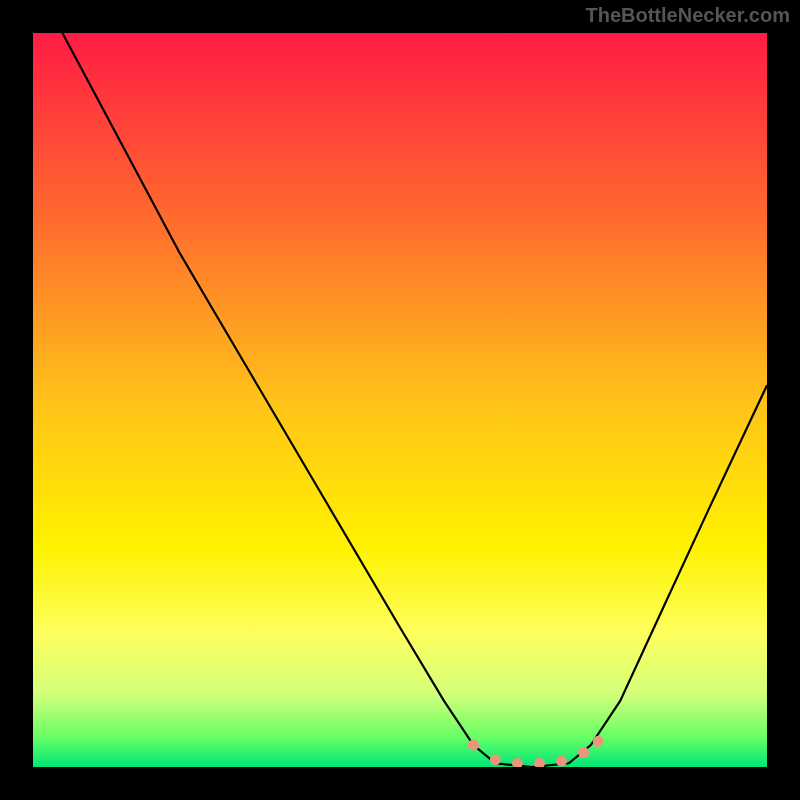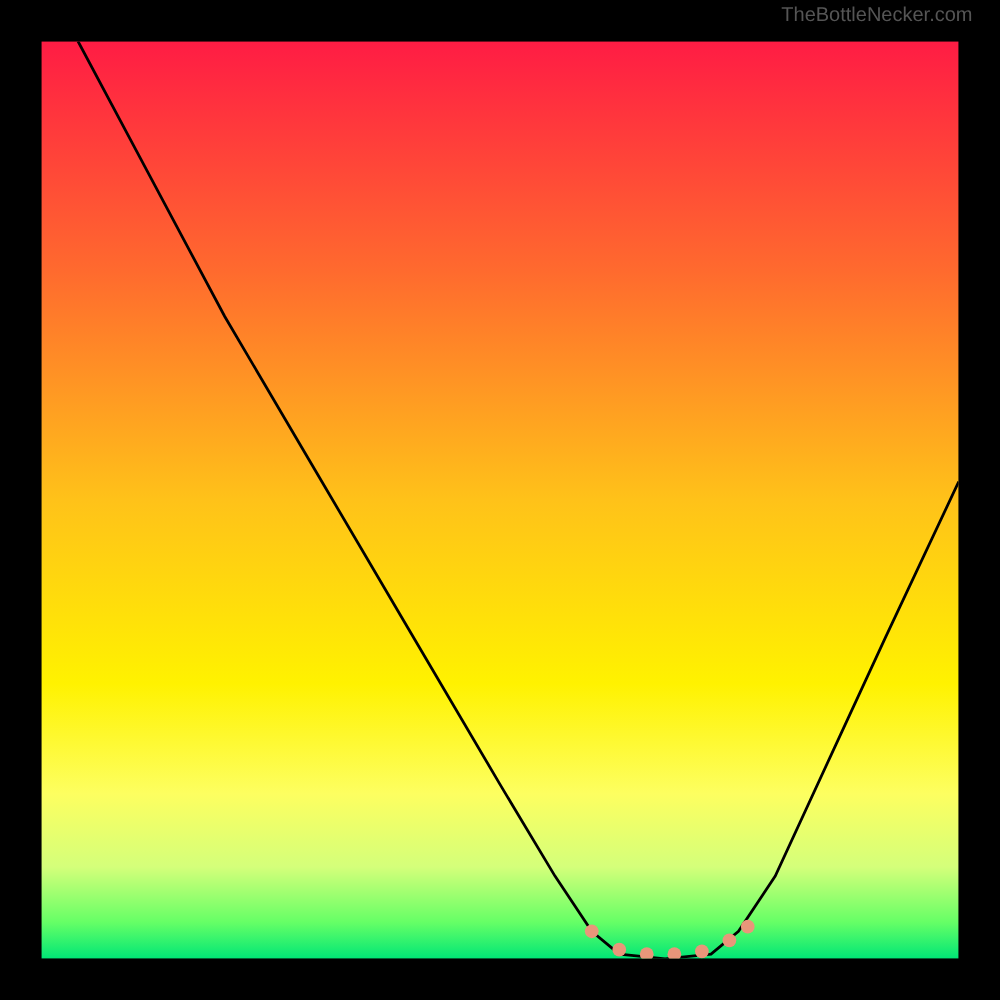--- a/index.html
+++ b/index.html
@@ -7,24 +7,24 @@
     padding: 0;
     width: 800px;
     height: 800px;
     background: #000;
     position: relative;
     font-family: Arial, sans-serif;
   }
   .watermark {
     position: absolute;
     top: 4px;
-    right: 22px;
+    right: 10px;
     color: #555;
-    font-size: 16px;
-    font-weight: normal;
+    font-size: 20px;
+    font-weight: bold;
     z-index: 10;
   }
   .plot-area {
     position: absolute;
     left: 33px;
     top: 33px;
     width: 734px;
     height: 734px;
     overflow: hidden;
   }

